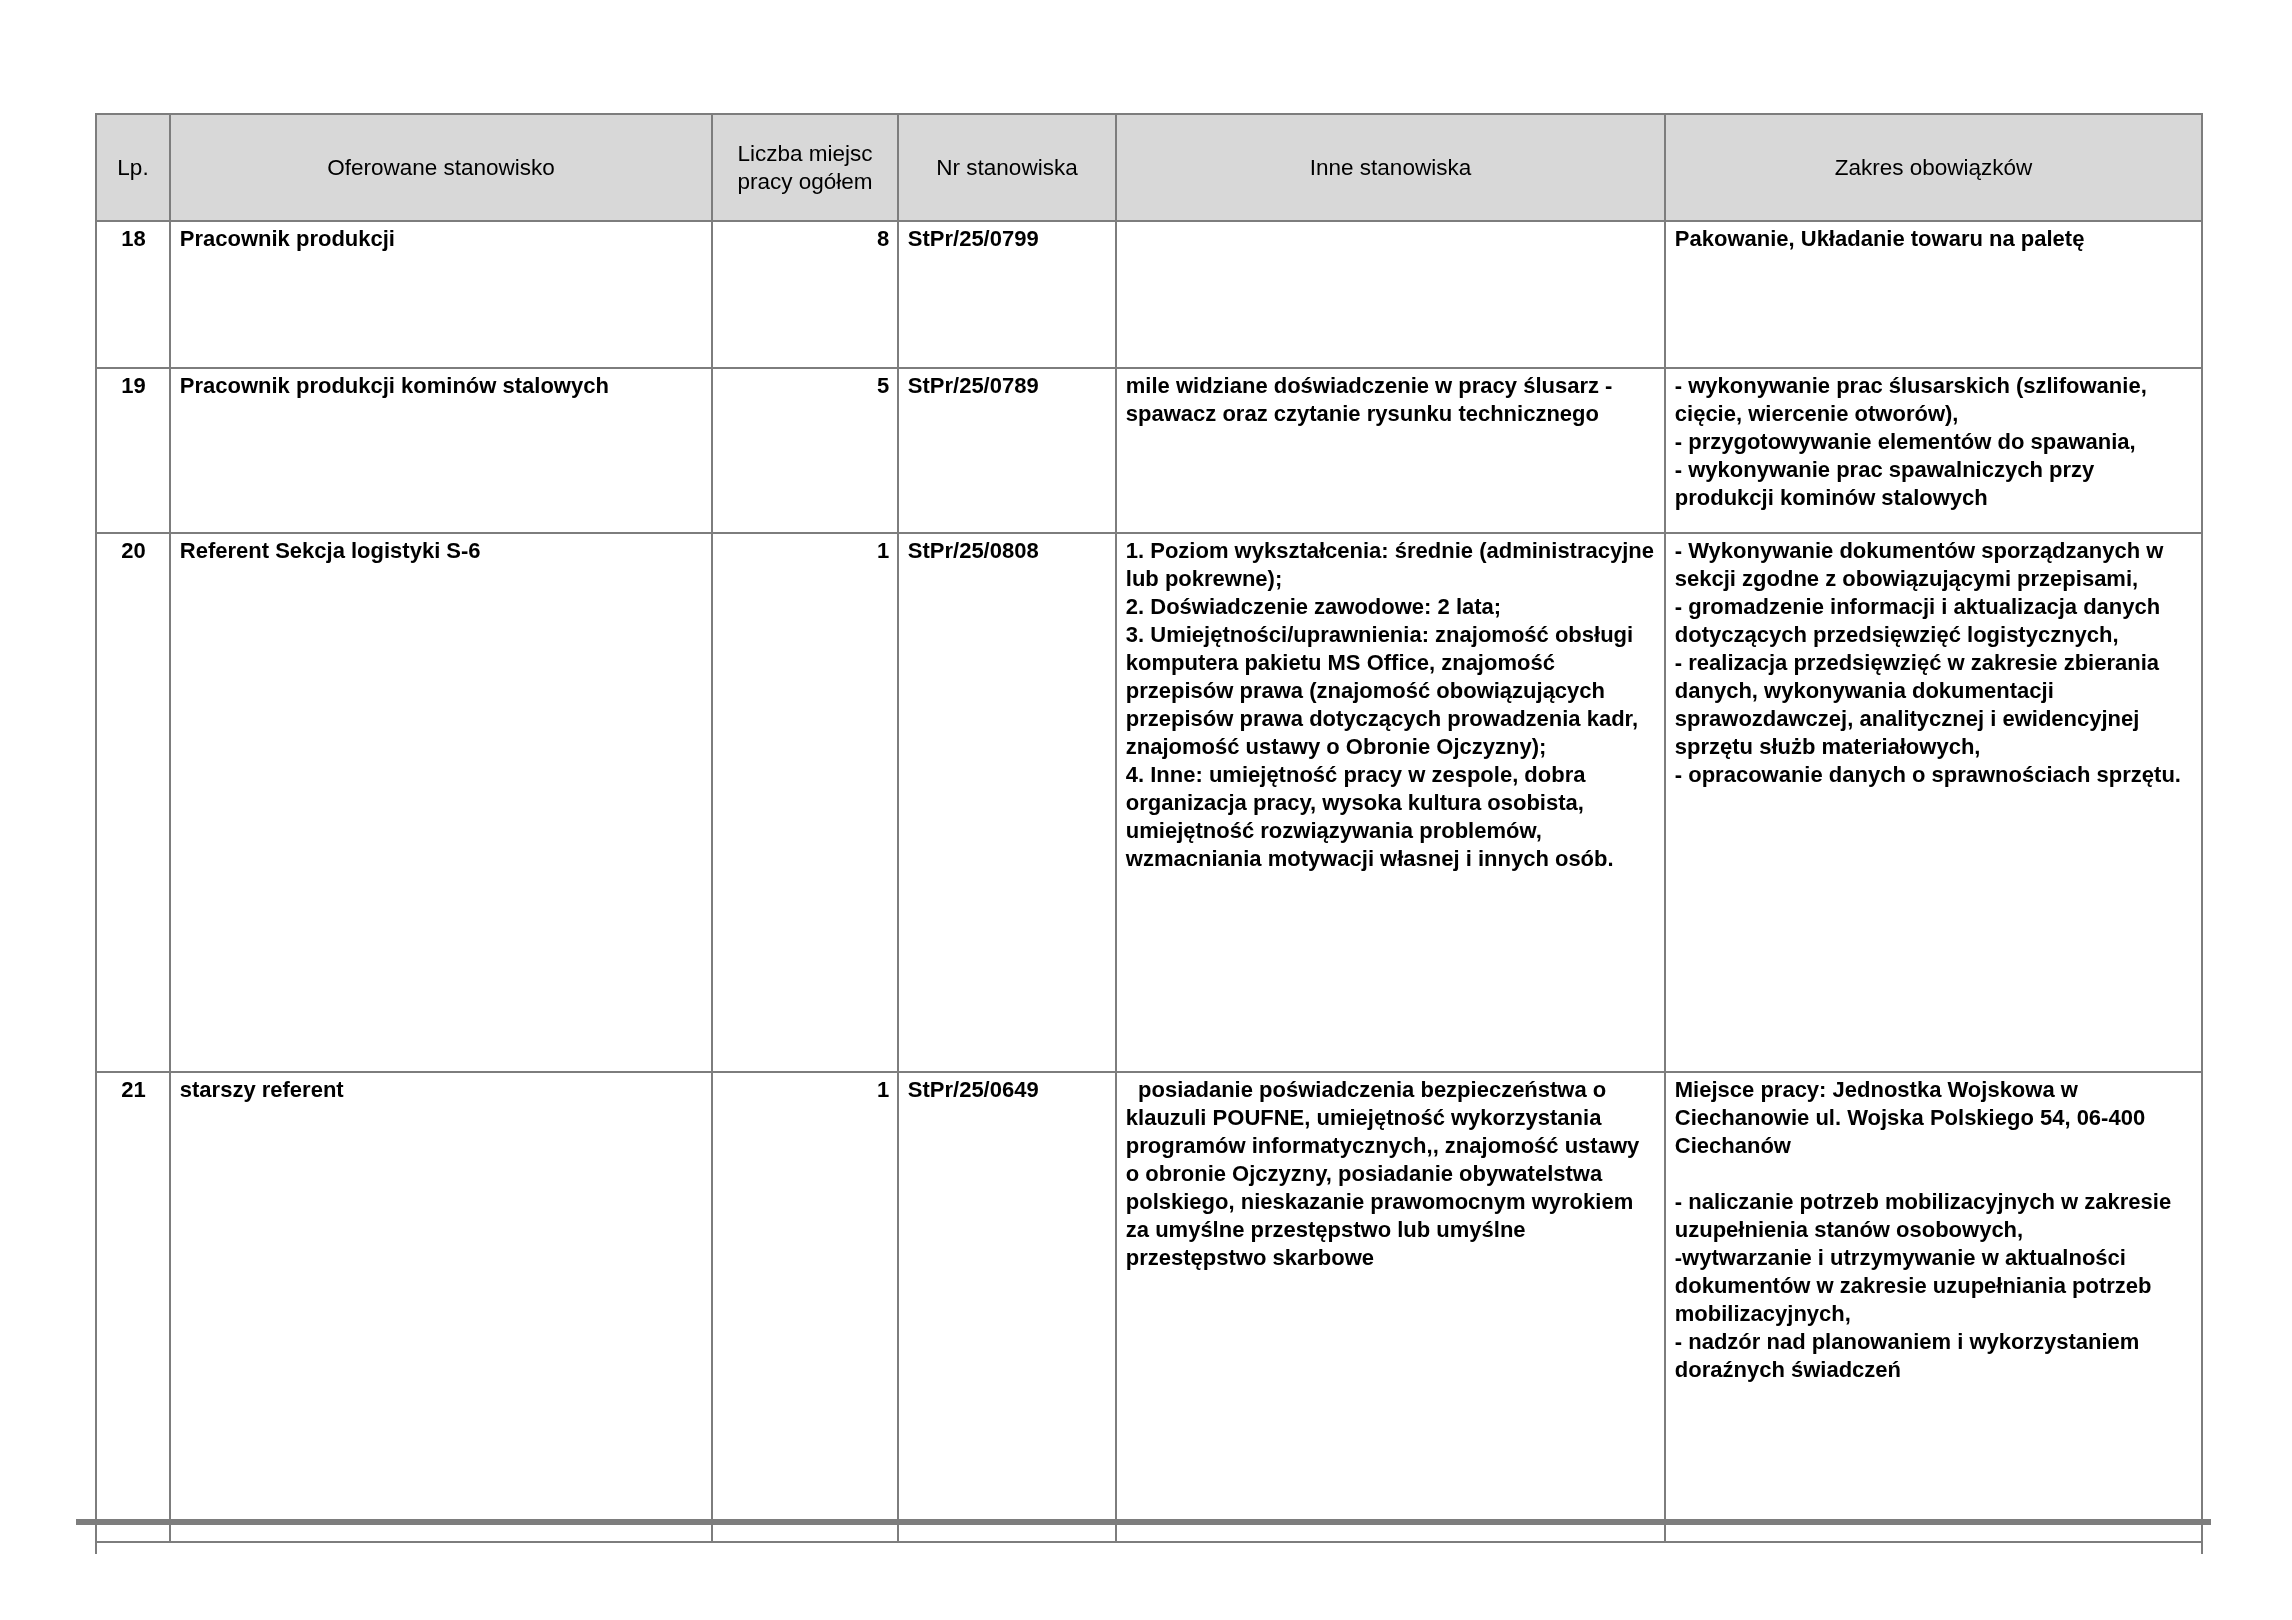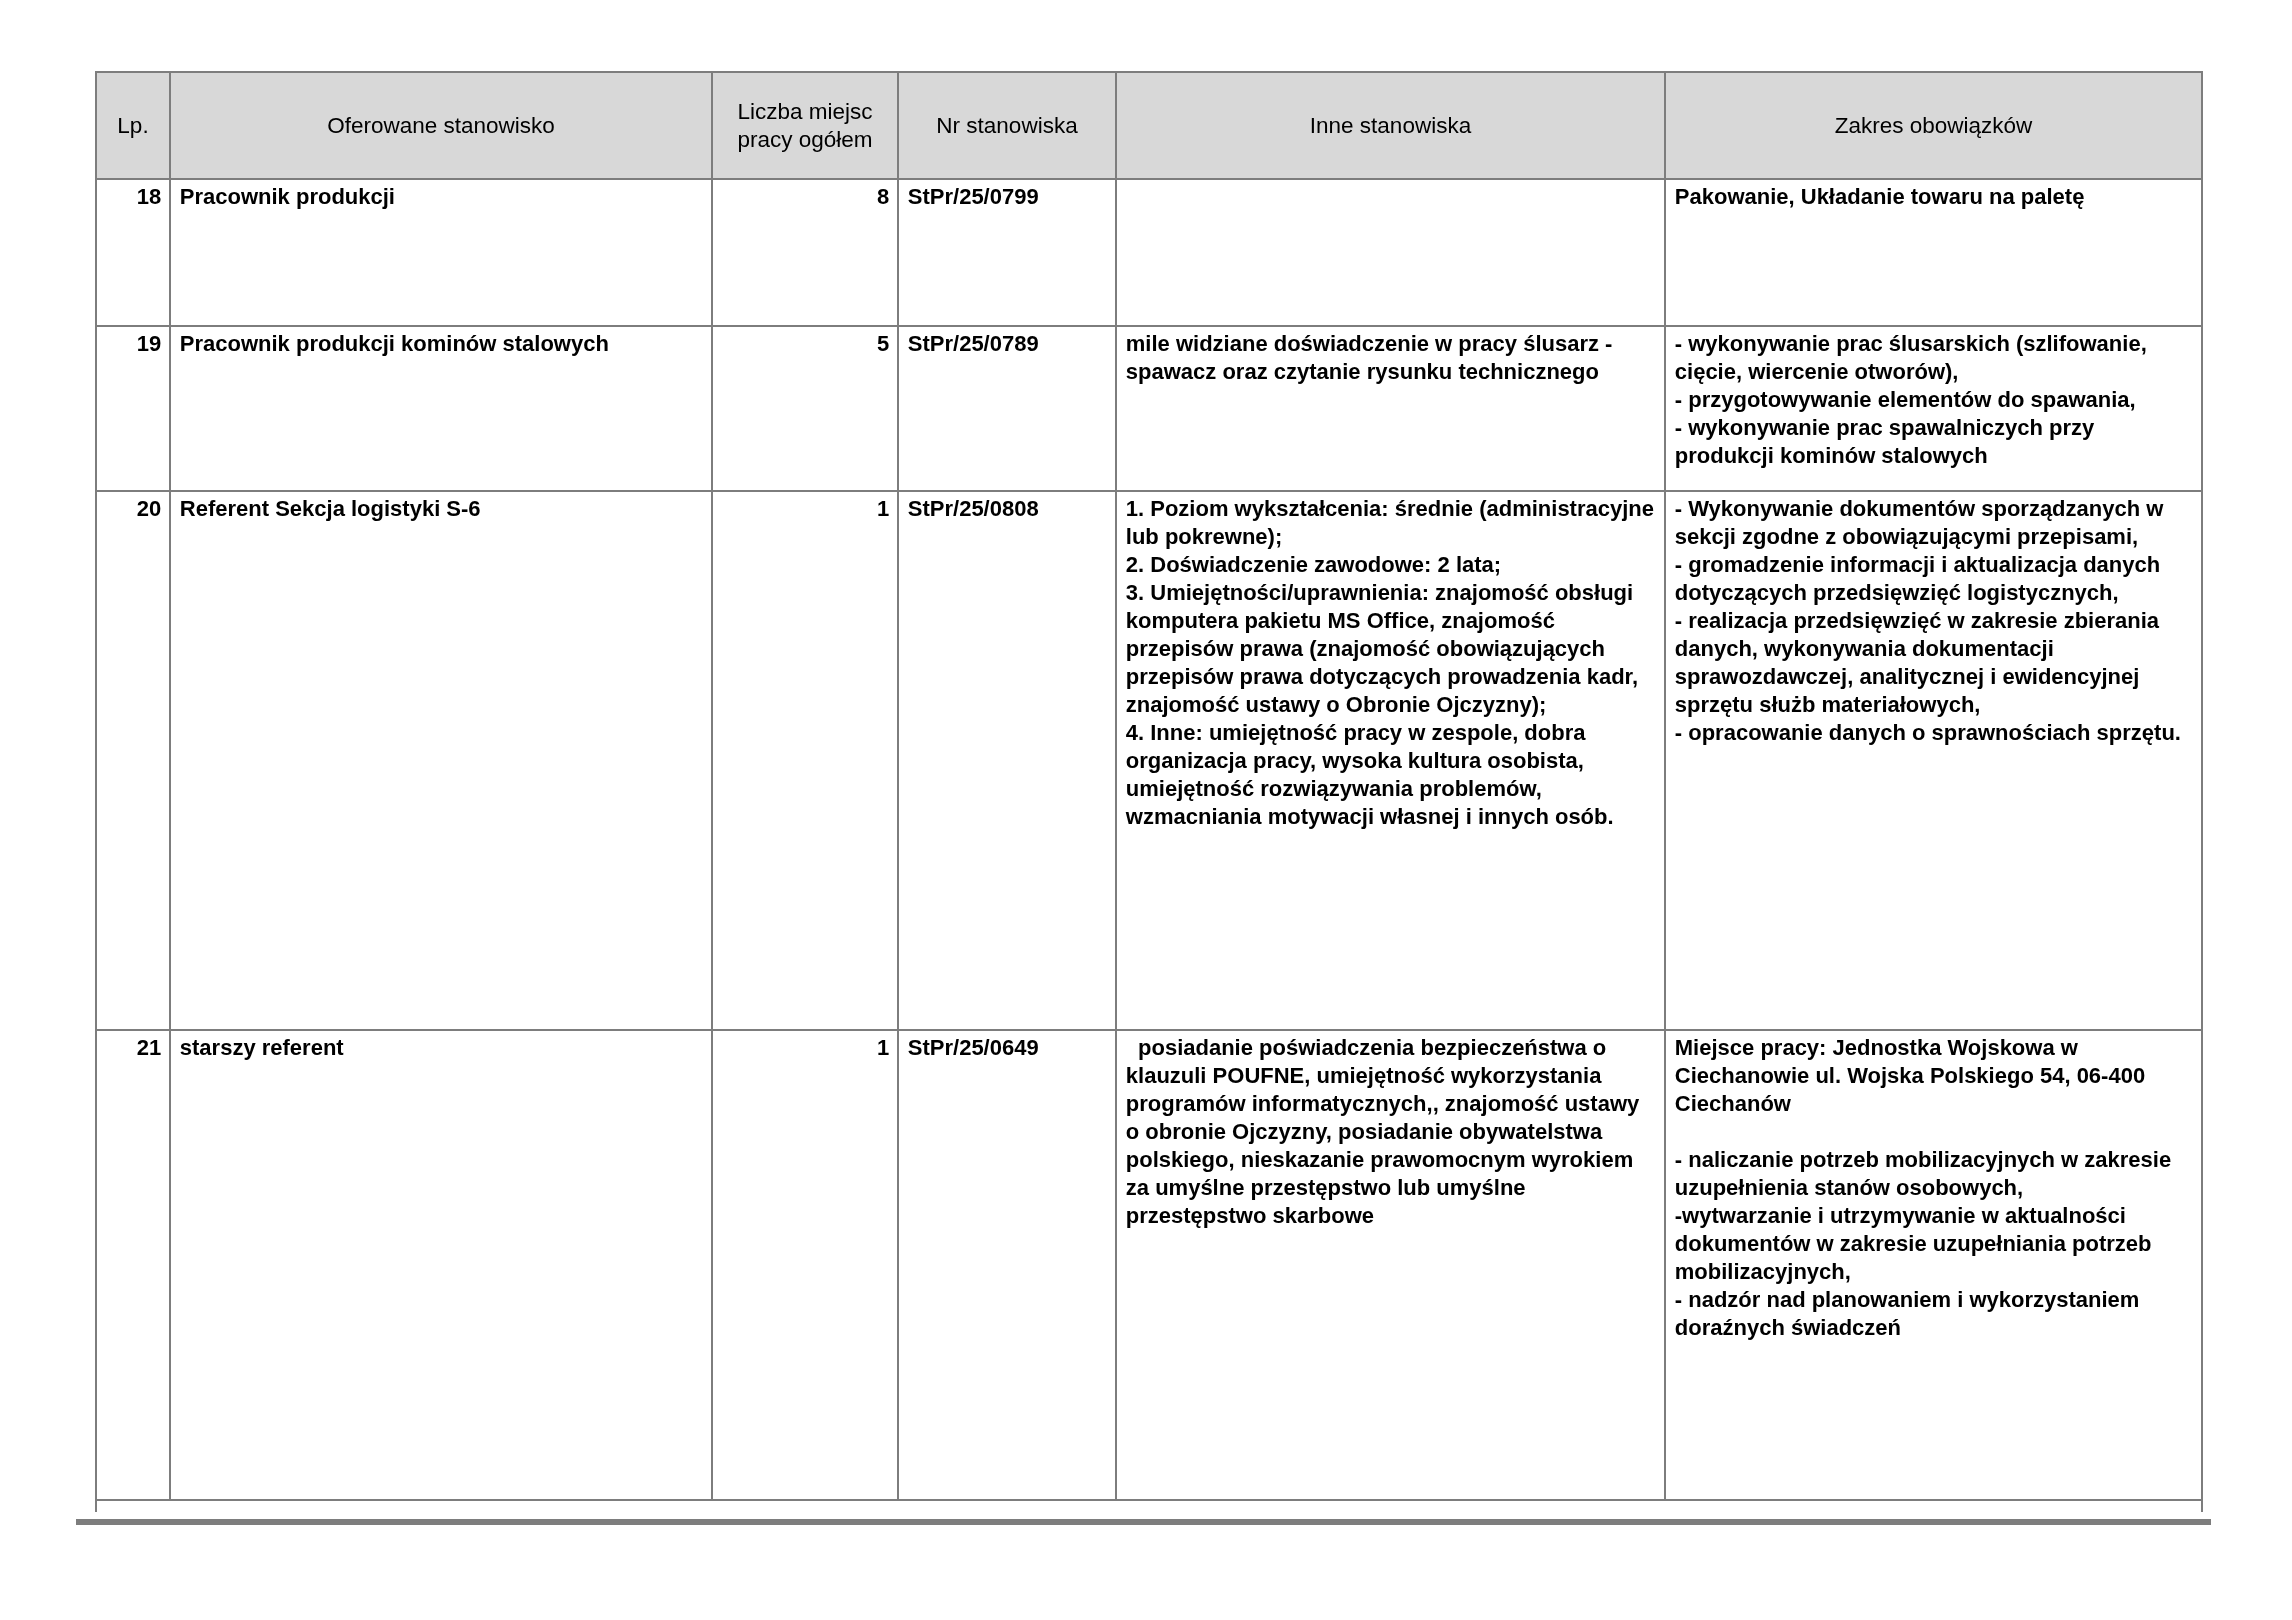--- a/index.html
+++ b/index.html
@@ -17,20 +17,21 @@
   }
   .table-wrap {
     position: absolute;
     left: 95px;
     top: 71px;
   }
   table.offers {
     border-collapse: collapse;
     table-layout: fixed;
     width: 2105px;
+    margin-top: 42px;
   }
   table.offers th,
   table.offers td {
     border: 2.9px solid #7d7d7d;
     overflow: hidden;
   }
   table.offers th {
     background: #d8d8d8;
     font-weight: normal;
     font-size: 22.5px;
@@ -42,21 +43,21 @@
   }
   table.offers td {
     vertical-align: top;
     font-weight: bold;
     font-size: 22px;
     line-height: 28px;
     padding: 2.9px 7.8px 2.9px 8.8px;
     white-space: pre-wrap;
     word-wrap: break-word;
   }
-  td.cell-lp      { text-align: right; }
+  td.cell-lp      { text-align: center; }
   td.cell-liczba  { text-align: right; }
   tr.row-0 { height: 147px; }
   tr.row-1 { height: 165px; }
   tr.row-2 { height: 539px; }
   tr.row-3 { height: 470px; padding-left: 47px; }
   .next-row-sliver {
     height: 10.8px;
     border-left: 2.9px solid #7d7d7d;
     border-right: 2.9px solid #7d7d7d;
   }

